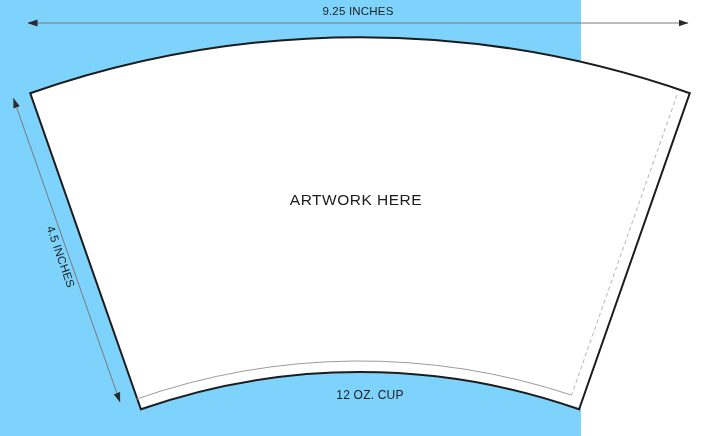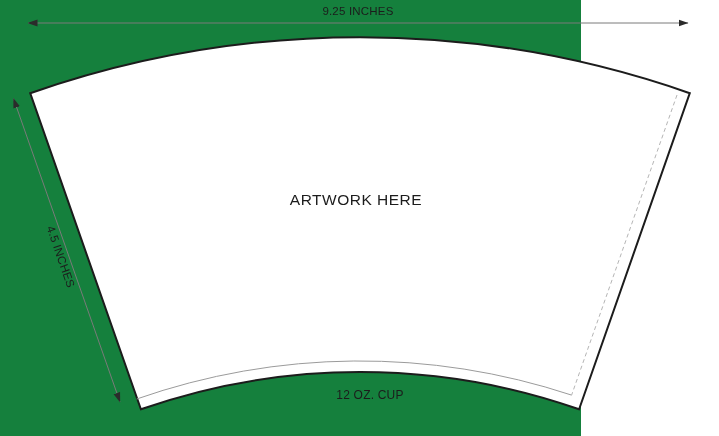--- a/index.html
+++ b/index.html
@@ -8,21 +8,21 @@
     background: #ffffff;
     width: 719px;
     height: 436px;
     overflow: hidden;
     font-family: "Liberation Sans", sans-serif;
   }
   .stage {
     position: relative;
     width: 581px;
     height: 436px;
-    background: #15803d;
+    background: #7dd3fc;
   }
   svg { display: block; }
   text {
     font-family: "Liberation Sans", sans-serif;
     fill: #1c1c1c;
   }
   .dim-label   { font-size: 11.5px; letter-spacing: 0.2px; }
   .artwork-label { font-size: 15.5px; letter-spacing: 0.5px; }
   .cup-label   { font-size: 12px; letter-spacing: 0.2px; }
 </style>

